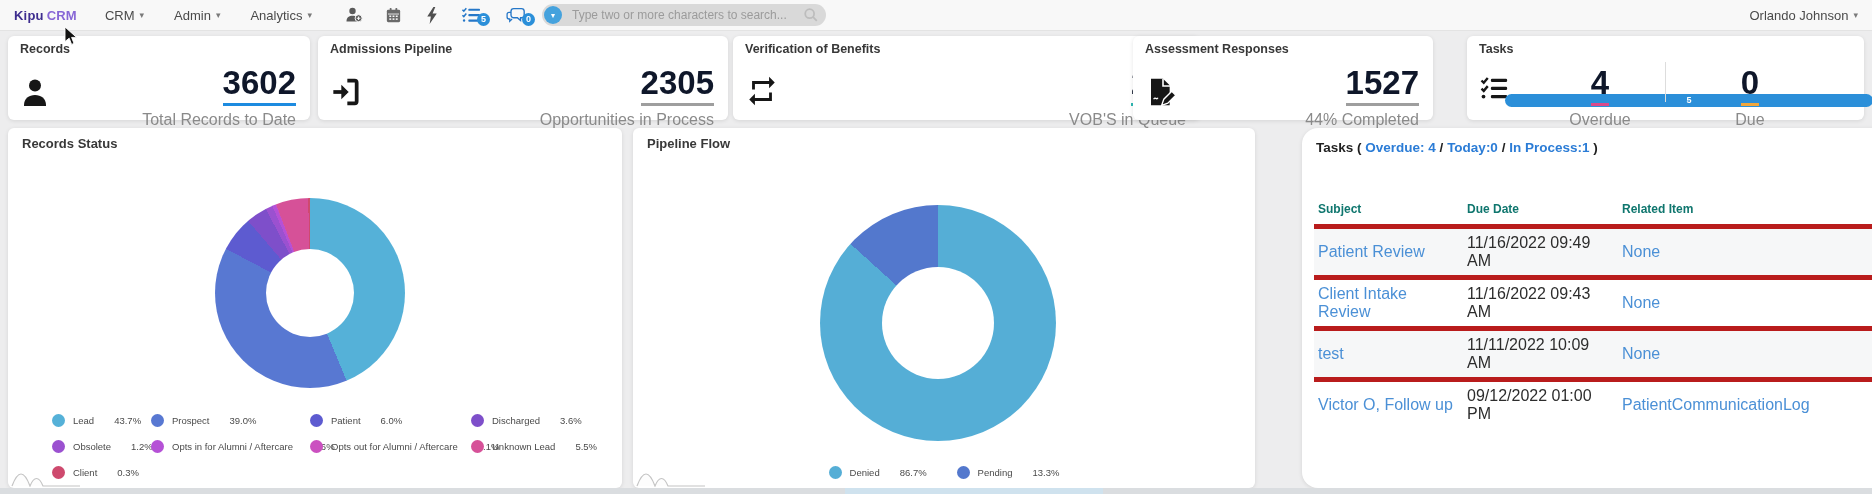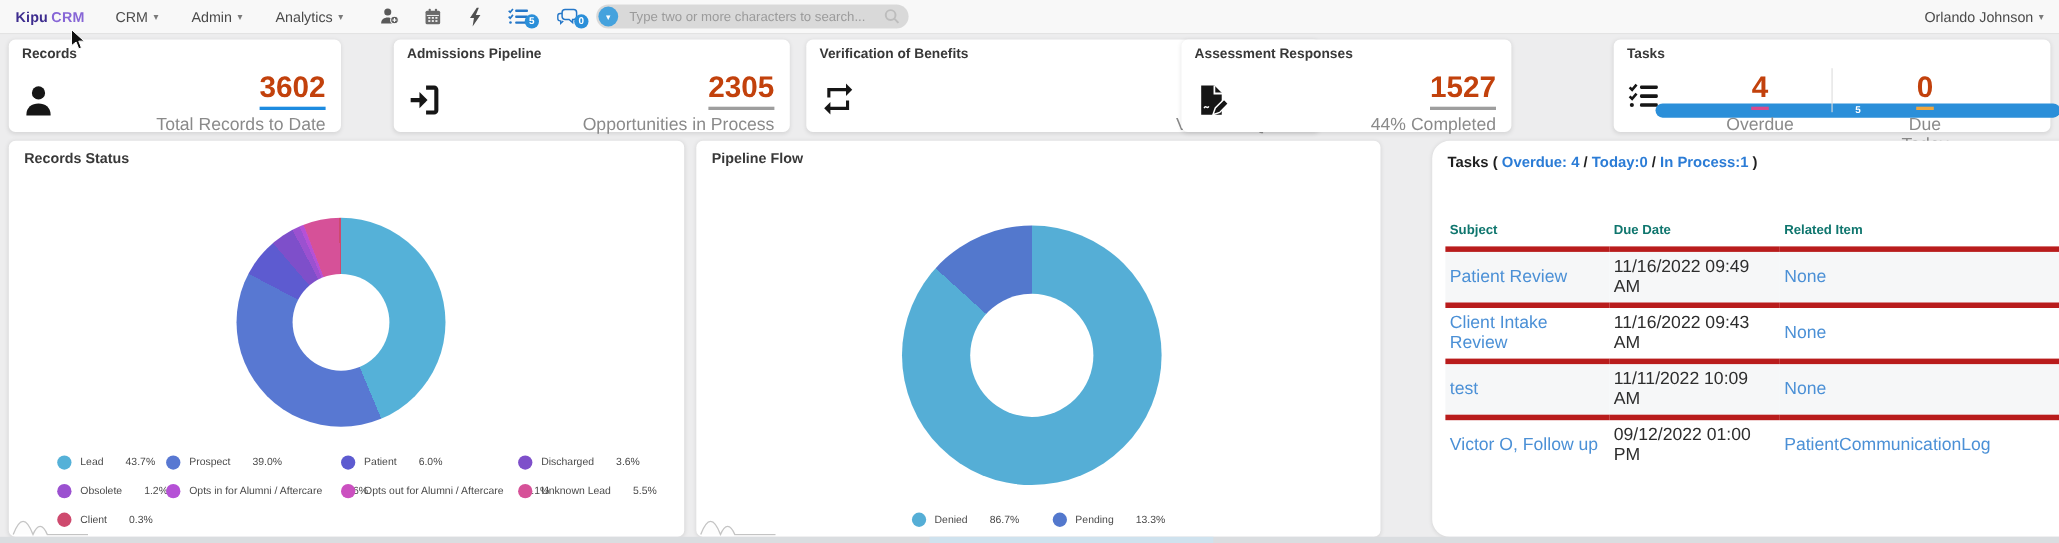--- a/index.html
+++ b/index.html
@@ -29,21 +29,21 @@
   .search-mag { position:absolute; right:7px; top:3px; }
   .nav-right { margin-left:auto; display:flex; align-items:center; font-size:13px; color:#4a4a4a; }
 
   
   .card { position:absolute; background:#fff; border-radius:6px; box-shadow:0 1px 4px rgba(0,0,0,.10); }
   .card-title { position:absolute; left:12px; top:6px; font-size:12.5px; font-weight:bold; color:#383838; }
 
   
   .sum-icon { position:absolute; left:12px; bottom:8px; }
   .value-block { position:absolute; right:14px; top:30px; text-align:right; }
-  .stat-value { display:inline-block; font-size:27px; font-weight:bold; color:#c2410c;
+  .stat-value { display:inline-block; font-size:33px; font-weight:bold; color:#0f172a;
     line-height:1; padding-bottom:4px; border-bottom:3px solid #999; }
   .stat-label { font-size:16px; color:#8a8a8a; margin-top:5px; }
   .tasks-stat { position:absolute; top:30px; width:74px; text-align:center; }
   .v-divider { position:absolute; top:26px; width:1px; height:40px; background:#ddd; }
   .task-icon-badge { position:absolute; left:38px; top:58px; }
 
   
   .donut { position:absolute; border-radius:50%; }
   .donut::after { content:""; position:absolute; background:#fff; border-radius:50%; }
   #rs-donut { left:207px; top:70px; width:190px; height:190px; }
@@ -171,21 +171,21 @@
         <circle cx="15" cy="9.5" r="6" fill="#161616"></circle>
         <path d="M4 29c0-6.5 5-10 11-10s11 3.5 11 10v1H4z" fill="#161616"></path>
       </svg>
   </span>
   <div class="value-block">
     <span class="stat-value" style="border-bottom-color: rgb(29, 139, 224);">3602</span>
     <div class="stat-label">Total Records to Date</div>
   </div>
 </div>
 
-<div class="card" style="left:318px; top:36px; width:360px; height:84px;margin-left:40px;">
+<div class="card" style="left:318px; top:36px; width:410px; height:84px;">
   <div class="card-title">Admissions Pipeline</div>
   <span class="sum-icon">
     <svg width="32" height="32" viewBox="0 0 24 24">
         <path d="M13 3.5h5.5a1.5 1.5 0 0 1 1.5 1.5v14a1.5 1.5 0 0 1-1.5 1.5H13" fill="none" stroke="#161616" stroke-width="2.8"></path>
         <path d="M2.5 12h10" stroke="#161616" stroke-width="2.8"></path>
         <path d="M8.5 6.5 14 12l-5.5 5.5z" fill="#161616"></path>
       </svg>
   </span>
   <div class="value-block">
     <span class="stat-value" style="border-bottom-color: rgb(158, 158, 158);">2305</span>
@@ -199,21 +199,21 @@
     <svg width="34" height="34" viewBox="0 0 24 24">
         <path d="M7 7h10v3l4-4-4-4v3H5v6h2V7zm10 10H7v-3l-4 4 4 4v-3h12v-6h-2v4z" fill="#161616"></path>
       </svg>
   </span>
   <div class="value-block">
     <span class="stat-value" style="border-bottom-color: rgb(47, 184, 179);">234</span>
     <div class="stat-label">VOB'S in Queue</div>
   </div>
 </div>
 
-<div class="card" style="left:1074px; top:36px; width:300px; height:84px;">
+<div class="card" style="left:1133px; top:36px; width:300px; height:84px;">
   <div class="card-title">Assessment Responses</div>
   <span class="sum-icon">
     <svg width="32" height="32" viewBox="0 0 24 24">
         <path d="M4.5 2h9l5 5v15h-14z" fill="#161616"></path>
         <path d="M13.5 2v5.5H19" fill="none" stroke="#fff" stroke-width="1.2"></path>
         <path d="M6.5 17.5c1.2-2.5 2 1 3.2-1.2" fill="none" stroke="#fff" stroke-width="1"></path>
         <path d="M12.5 22l1.6-4.6 6-6 3 3-6 6-4.6 1.6z" fill="#161616" stroke="#fff" stroke-width="1"></path>
       </svg>
   </span>
   <div class="value-block">

